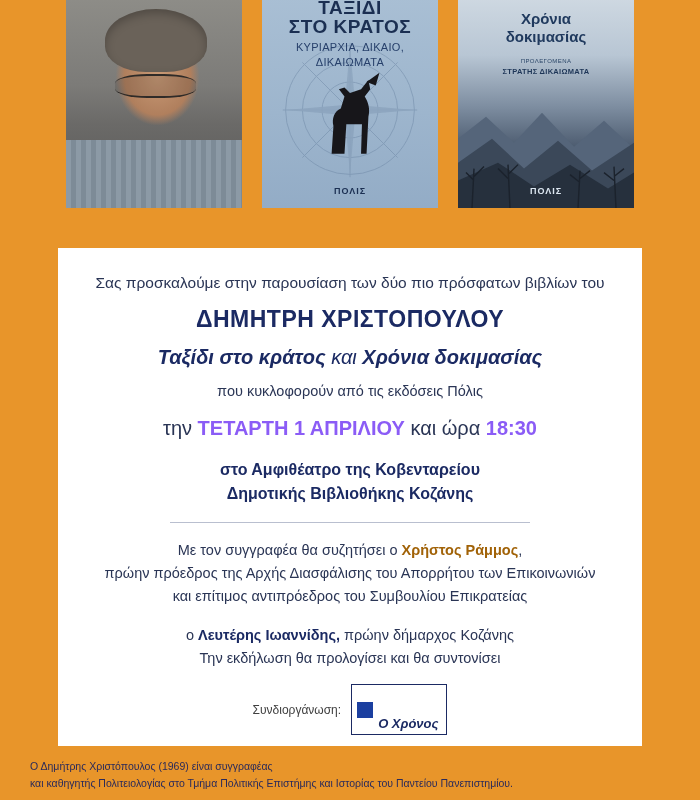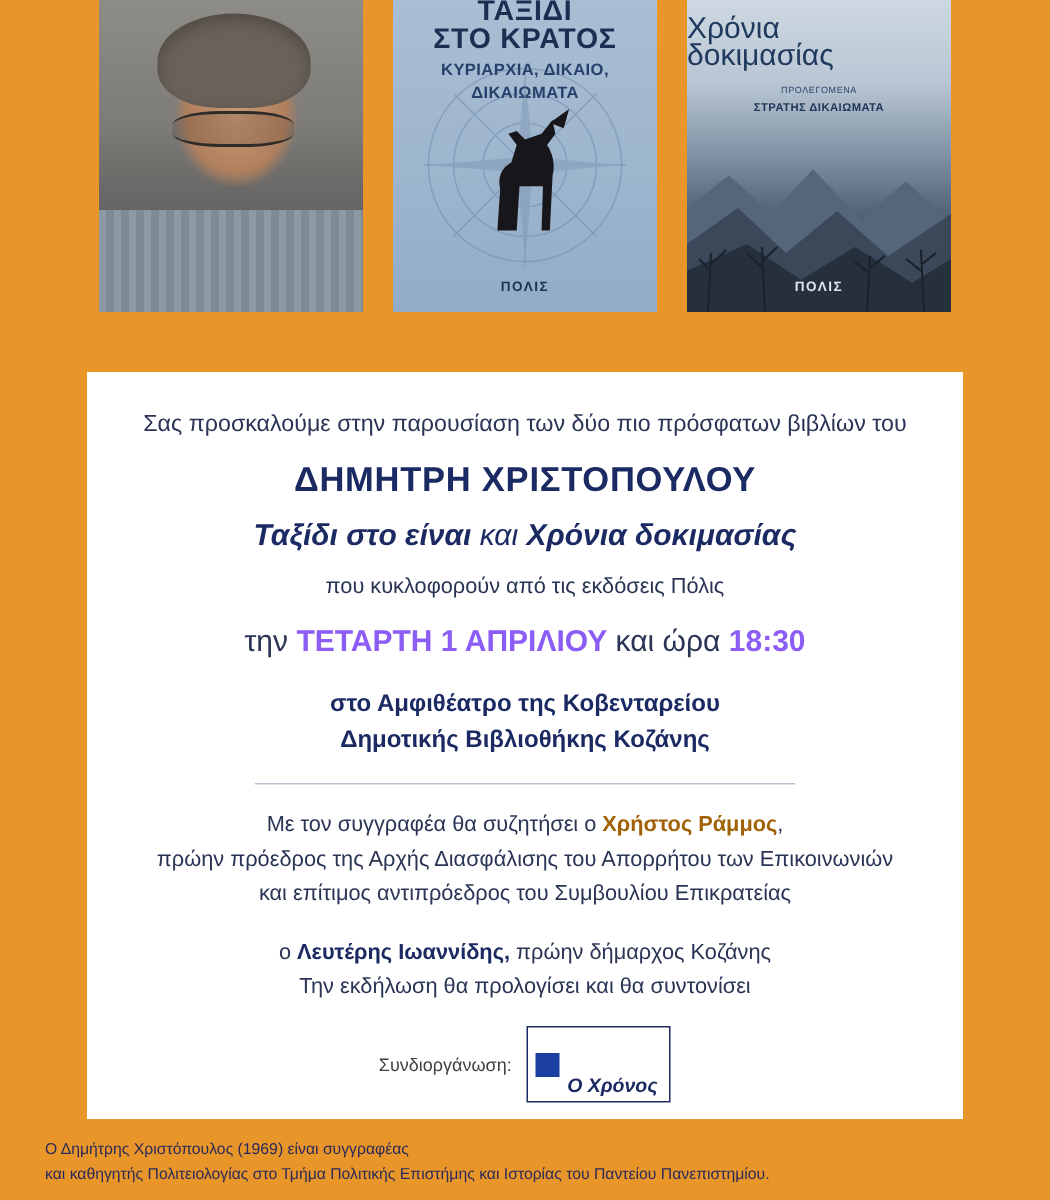--- a/index.html
+++ b/index.html
@@ -97,21 +97,21 @@
     font-weight: bold;
     font-size: 19px;
     line-height: 19px;
     letter-spacing: 0.5px;
   }
   .book-sub-1 {
     position: absolute;
     top: 44px; left: 0; width: 100%;
     text-align: center;
     color: #27406b;
-    font-weight: bold;
+    font-weight: normal;
     font-size: 11px;
     line-height: 15px;
     letter-spacing: 0.3px;
   }
   .publisher {
     position: absolute;
     bottom: 12px; left: 0; width: 100%;
     text-align: center;
     font-size: 9px;
     letter-spacing: 1px;
@@ -122,23 +122,24 @@
     background:
       linear-gradient(180deg, #cfd9e2 0%, #b8c6d4 28%, #7e8ea1 52%, #4b5a6e 72%, #2e3a4a 100%);
   }
   .book-2 .mountains {
     position: absolute;
     left: 0; bottom: 0; width: 100%; height: 62%;
   }
   .book-title-2 {
     position: absolute;
     top: 14px; left: 0; width: 100%;
+    text-align: center;
     color: #203a5e;
-    font-weight: normal;
-    font-size: 20px;
+    font-weight: bold;
+    font-size: 15px;
     line-height: 18px;
   }
   .book-pref-label {
     position: absolute;
     top: 62px; left: 0; width: 100%;
     text-align: center;
     color: #2b4668;
     font-size: 6px;
     letter-spacing: 0.4px;
   }
@@ -352,21 +353,21 @@
   </div>
 </div>
 
 <div class="panel">
 
   <div class="line-invite">Σας προσκαλούμε στην παρουσίαση των δύο πιο πρόσφατων βιβλίων του</div>
 
   <div class="author-name">ΔΗΜΗΤΡΗ ΧΡΙΣΤΟΠΟΥΛΟΥ</div>
 
   <div class="books-line">
-    <span>Ταξίδι στο είναι</span><span class="conj"> και </span><span>Χρόνια δοκιμασίας</span>
+    <span>Ταξίδι στο κράτος</span><span class="conj"> και </span><span>Χρόνια δοκιμασίας</span>
   </div>
 
   <div class="line-publisher">που κυκλοφορούν από τις εκδόσεις Πόλις</div>
 
   <div class="date-line">
     <span>την </span><b>ΤΕΤΑΡΤΗ 1 ΑΠΡΙΛΙΟΥ</b><span> και ώρα </span><b>18:30</b>
   </div>
 
   <div class="venue">
     <div>στο Αμφιθέατρο της Κοβενταρείου</div>

